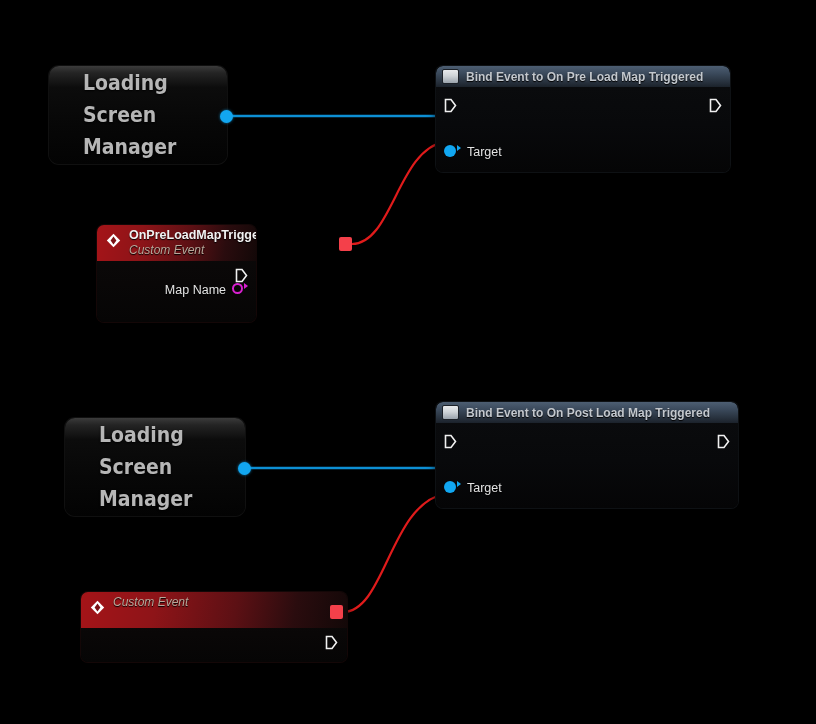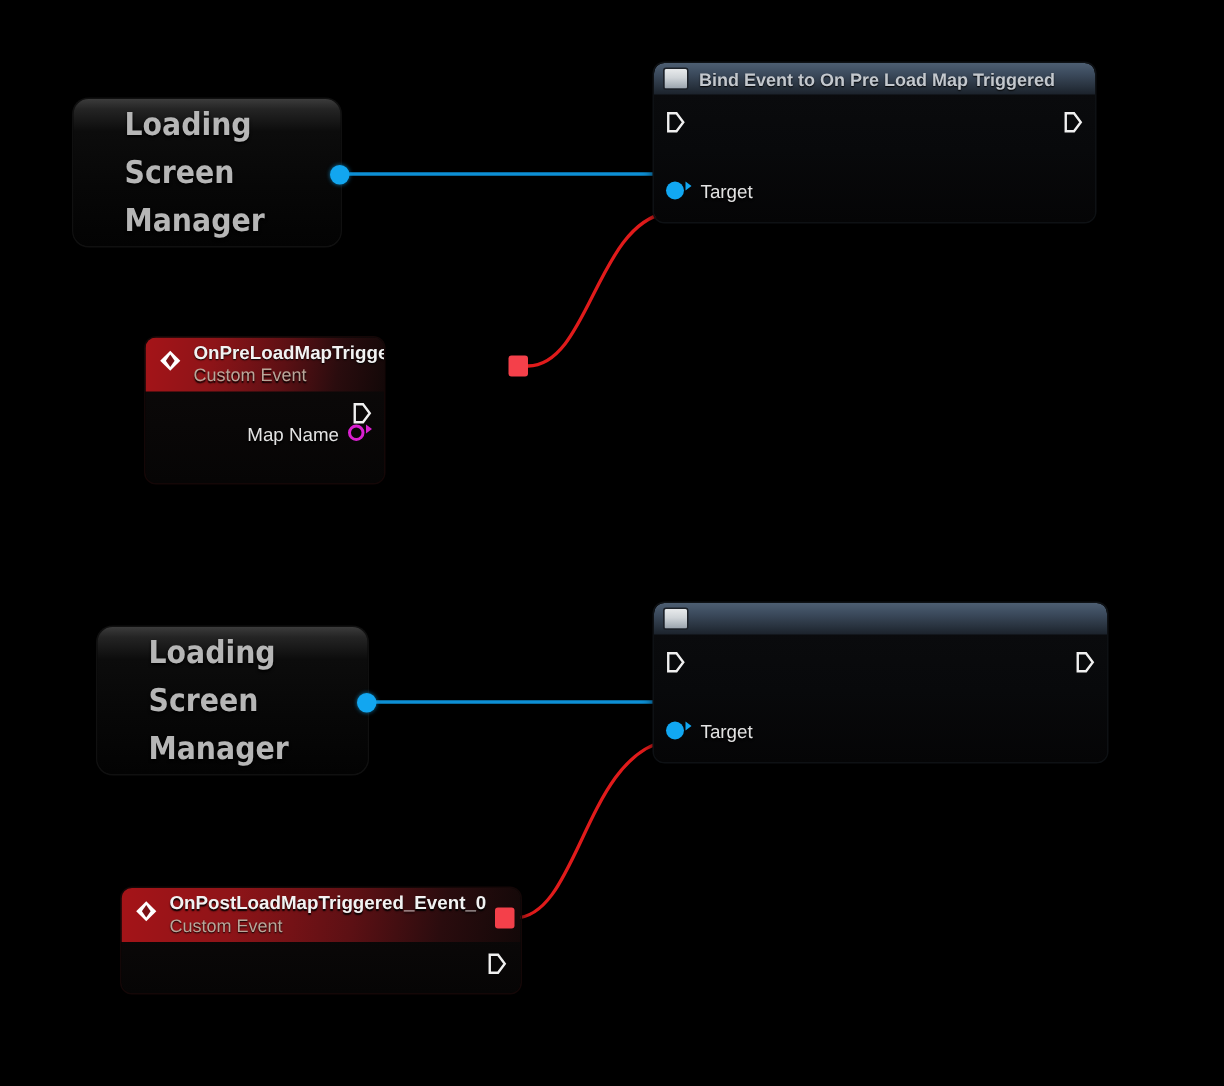--- a/index.html
+++ b/index.html
@@ -175,20 +175,21 @@
     font-size: 12.5px;
     font-weight: bold;
     margin-left: 24px;
     line-height: 15px;
     text-shadow: 0 1px 1px #000;
     white-space: nowrap;
   }
   .event-subtitle {
     color: #b9a79a;
     font-size: 12px;
+    font-style: italic;
     margin-left: 24px;
     line-height: 15px;
     text-shadow: 0 1px 1px #000;
     white-space: nowrap;
   }
   .event-exec-out {
     position: absolute;
     width: 13px; height: 14px;
     border-radius: 2px;
     background: #f4404a;
@@ -213,21 +214,21 @@
     <path d="M 343 612 C 385 612 390 505 444 494" stroke="#e01b1b" stroke-width="2.2" fill="none"></path>
   </svg>
 
   <div class="node var-node" style="left:49px; top:66px; width:178px; height:98px;">
     <div class="var-title">Loading
 Screen
 Manager</div>
     <div class="var-out-pin" style="right:-6px; top:44px;"></div>
   </div>
 
-  <div class="node fn-node" style="left:436px; top:42px; width:294px; height:106px;">
+  <div class="node fn-node" style="left:436px; top:66px; width:294px; height:106px;">
     <div class="fn-header">
       <div class="fn-header-icon"></div>
       <div class="fn-title">Bind Event to On Pre Load Map Triggered</div>
     </div>
     <div class="fn-body" style="height:85px;">
 
       <div class="exec-pin" style="left:8px; top:11px;">
         <svg width="13" height="15" viewBox="0 0 13 15">
           <path d="M1.5 1.5 L7 1.5 L11.5 7.5 L7 13.5 L1.5 13.5 Z" fill="none" stroke="#f0f0f0" stroke-width="1.6" stroke-linejoin="miter"></path>
         </svg>
@@ -282,20 +283,21 @@
   <div class="node var-node" style="left:65px; top:418px; width:180px; height:98px;">
     <div class="var-title">Loading
 Screen
 Manager</div>
     <div class="var-out-pin" style="right:-6px; top:44px;"></div>
   </div>
 
   <div class="node fn-node" style="left:436px; top:402px; width:302px; height:106px;">
     <div class="fn-header">
       <div class="fn-header-icon"></div>
+      <div class="fn-title">Bind Event to On Post Load Map Triggered</div>
     </div>
     <div class="fn-body" style="height:85px;">
       <div class="exec-pin" style="left:8px; top:11px;">
         <svg width="13" height="15" viewBox="0 0 13 15">
           <path d="M1.5 1.5 L7 1.5 L11.5 7.5 L7 13.5 L1.5 13.5 Z" fill="none" stroke="#f0f0f0" stroke-width="1.6" stroke-linejoin="miter"></path>
         </svg>
       </div>
       <div class="exec-pin" style="right:8px; top:11px;">
         <svg width="13" height="15" viewBox="0 0 13 15">
           <path d="M1.5 1.5 L7 1.5 L11.5 7.5 L7 13.5 L1.5 13.5 Z" fill="none" stroke="#f0f0f0" stroke-width="1.6" stroke-linejoin="miter"></path>
@@ -312,21 +314,20 @@
       </div>
     </div>
   </div>
 
   <div class="node event-node" style="left:81px; top:592px; width:266px; height:70px;">
     <div class="event-header">
       <svg class="event-diamond" width="15" height="15" viewBox="0 0 15 15">
         <path d="M7.5 0.8 L14.2 7.5 L7.5 14.2 L0.8 7.5 Z" fill="#ffffff"></path>
         <path d="M7.5 3.4 L4.6 7.5 L7.5 11.6 L10.4 7.5 Z" fill="#7a1216"></path>
       </svg>
-      <div class="event-title">OnPostLoadMapTriggered_Event_0</div>
       <div class="event-subtitle">Custom Event</div>
     </div>
     <div class="event-body" style="height:34px;">
       <div class="exec-pin" style="right:9px; top:7px;">
         <svg width="13" height="15" viewBox="0 0 13 15">
           <path d="M1.5 1.5 L7 1.5 L11.5 7.5 L7 13.5 L1.5 13.5 Z" fill="none" stroke="#f0f0f0" stroke-width="1.6" stroke-linejoin="miter"></path>
         </svg>
       </div>
     </div>
   </div>

